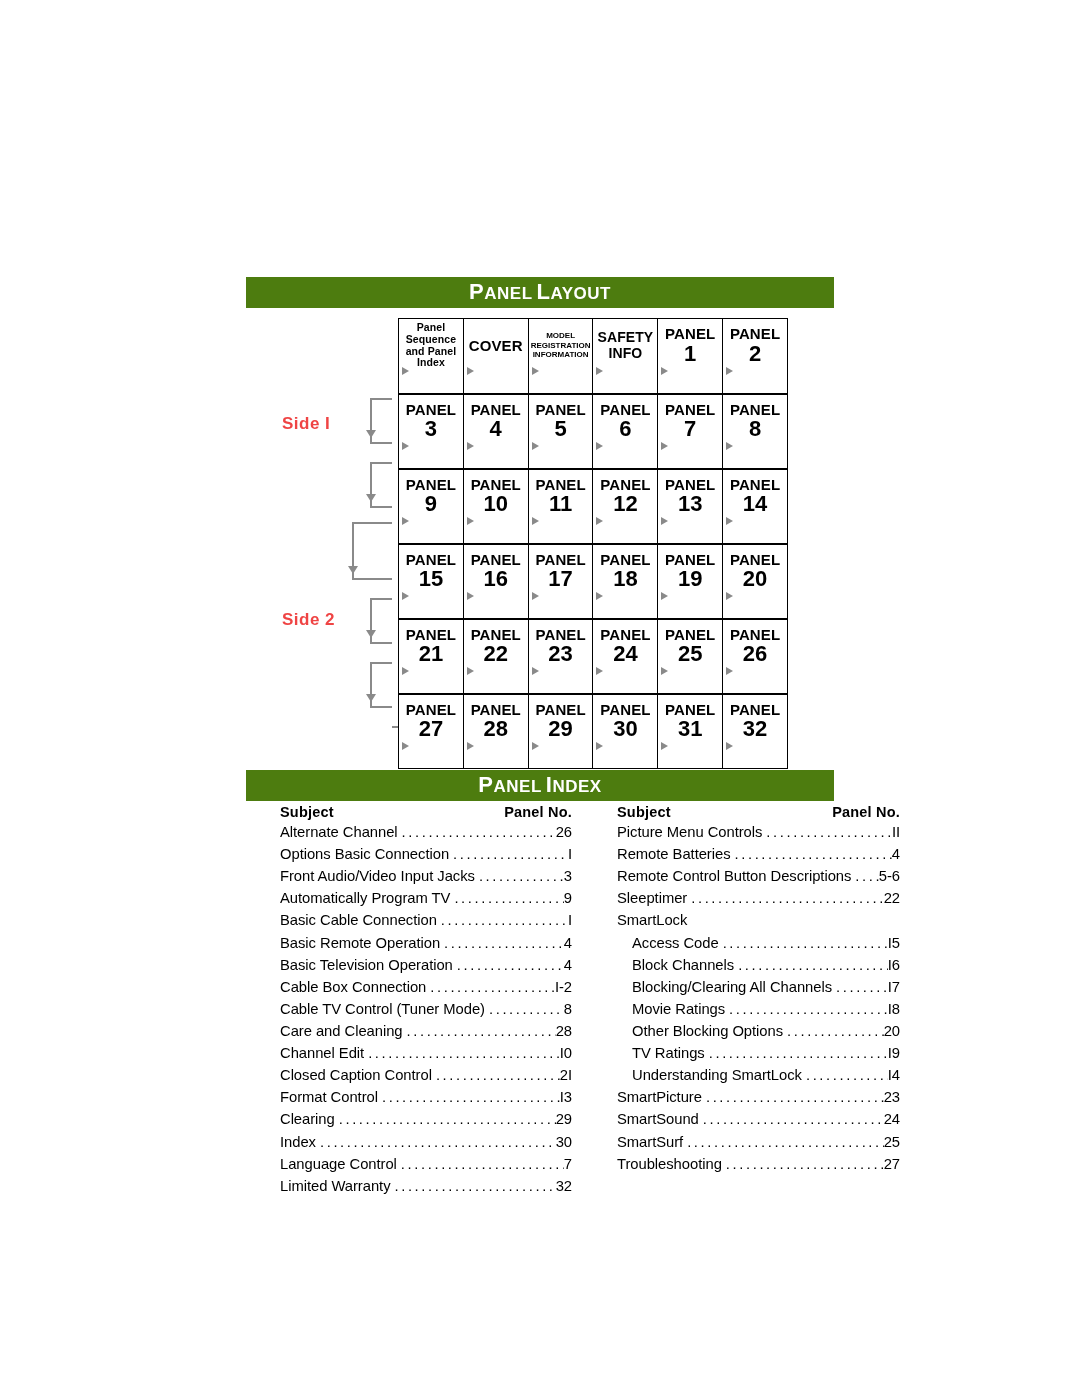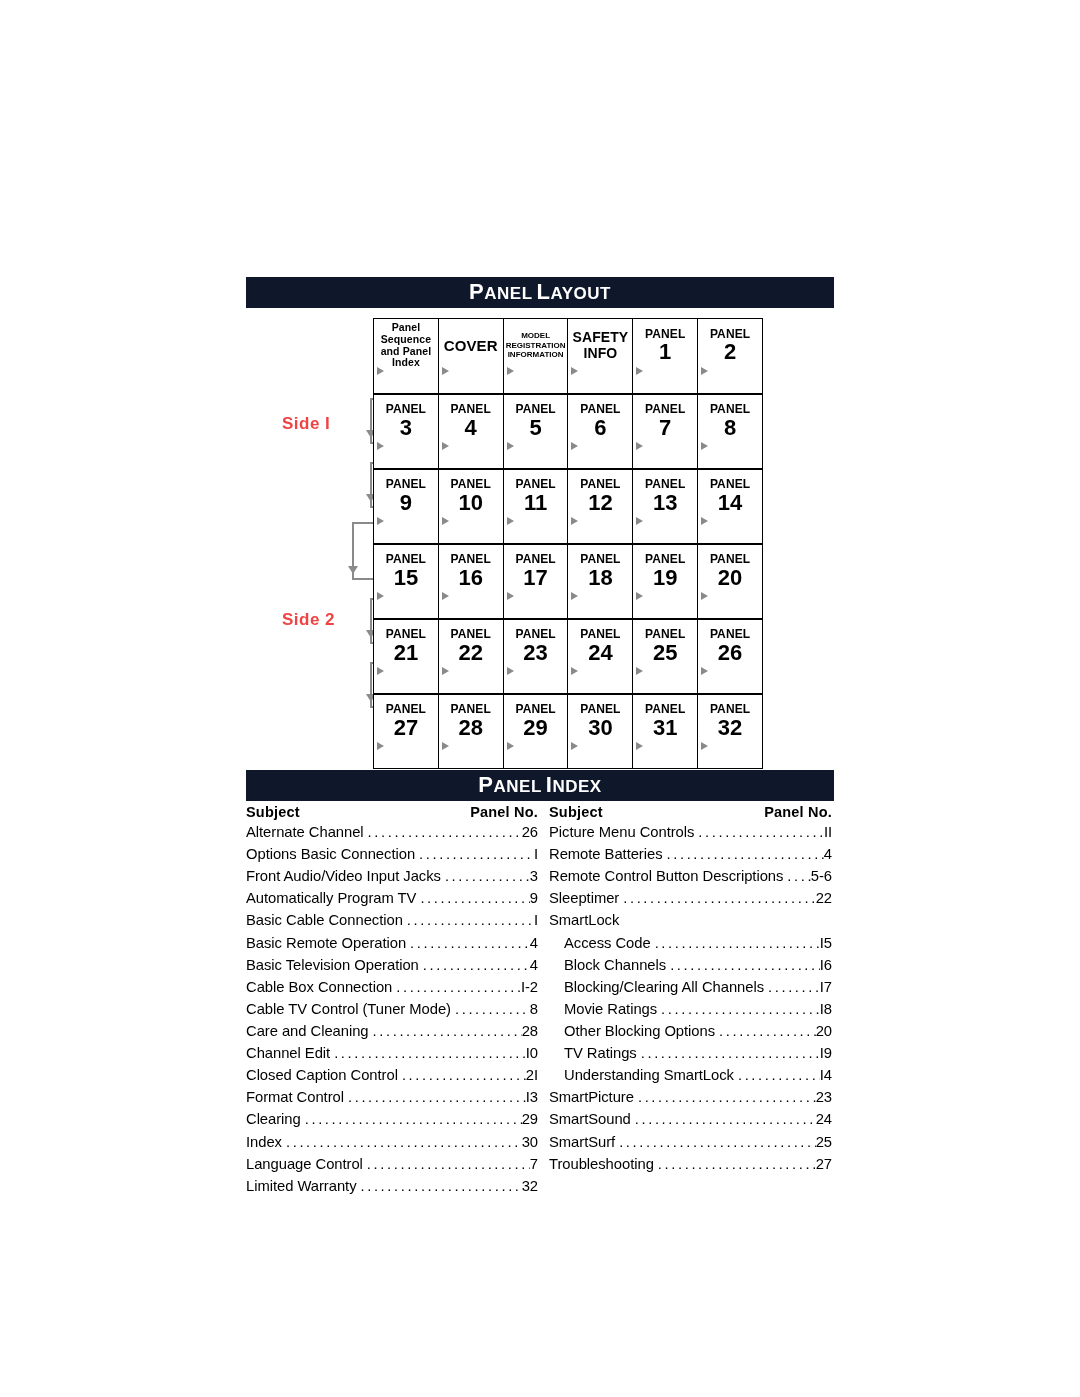--- a/index.html
+++ b/index.html
@@ -22,21 +22,21 @@
   
   #content {
     position: absolute;
     left: 246px;
     top: 277px;
     width: 588px;
   }
 
   
   .section-bar {
-    background: #0f172a;
+    background: #4d7c0f;
     color: #ffffff;
     text-align: center;
     font-weight: bold;
     letter-spacing: 0.5px;
     padding: 4px 0 5px 0;
     line-height: 1;
   }
   .section-bar .big   { font-size: 22px; }
   .section-bar .small { font-size: 17px; }
   .section-bar .word  { display: inline-block; margin: 0 2px; }
@@ -52,21 +52,21 @@
     position: absolute;
     font-size: 17px;
     font-weight: bold;
     color: #ef4444;
     letter-spacing: 0.5px;
   }
   #side1-label { left: 36px; top: 96px; }
   #side2-label { left: 36px; top: 292px; }
 
   
-  .grid-wrap { position: absolute; left: 127px; top: 0; width: 390px; }
+  .grid-wrap { position: absolute; left: 152px; top: 0; width: 390px; }
 
   .panel-row {
     display: flex;
     position: relative;
     border: 1.4px solid #000;
     border-bottom: none;
     background: #fff;
     z-index: 3;
   }
 
@@ -79,21 +79,21 @@
     min-height: 58px;
     display: flex;
     flex-direction: column;
     justify-content: center;
     align-items: center;
     background: #fff;
   }
   .cell:last-child { border-right: none; }
 
   .cell .label {
-    font-size: 12px;
+    font-size: 15px;
     font-weight: bold;
     line-height: 1.04;
     letter-spacing: 0.1px;
   }
   .cell .num {
     font-size: 22px;
     font-weight: bold;
     line-height: 1;
     margin-top: 1px;
   }
@@ -153,21 +153,21 @@
     z-index: 3;
   }
   .spacer-row .sc { flex: 1 1 0; border-right: 1.4px solid #000; }
   .spacer-row .sc:last-child { border-right: none; }
 
   
   #index-area {
     display: flex;
     margin-top: 3px;
   }
-  .index-col { width: 50%; padding-right: 2px; }
+  .index-col { width: 50%; padding-right: 2px; margin-left: 34px; }
   .index-col.right { padding-left: 9px; }
 
   .index-head {
     display: flex;
     justify-content: space-between;
     font-size: 14.5px;
     font-weight: bold;
     letter-spacing: 0.2px;
     margin-bottom: 1px;
   }

